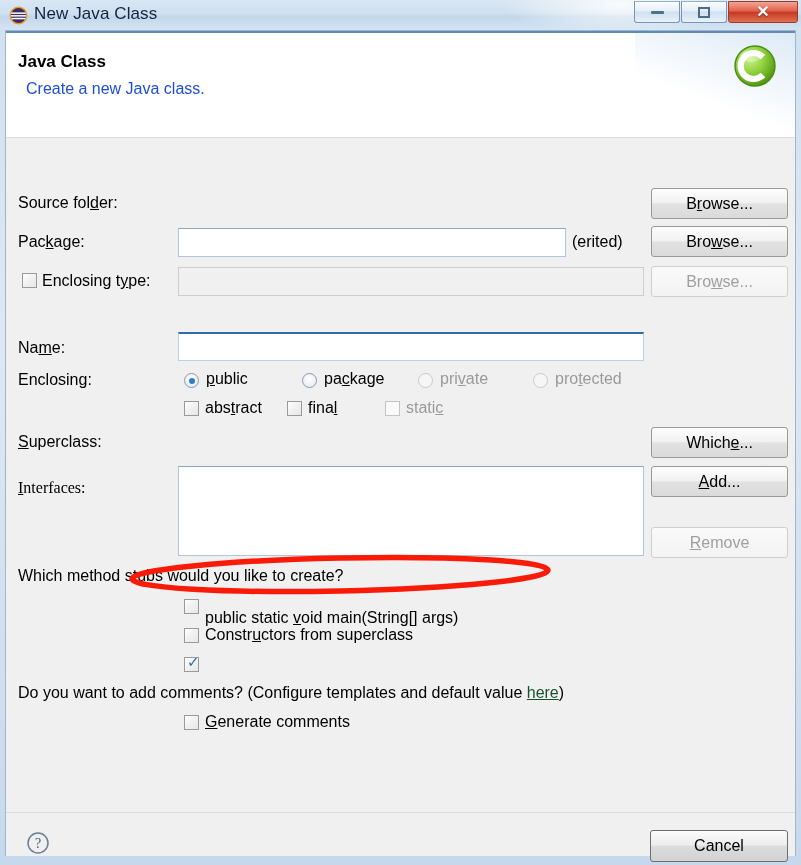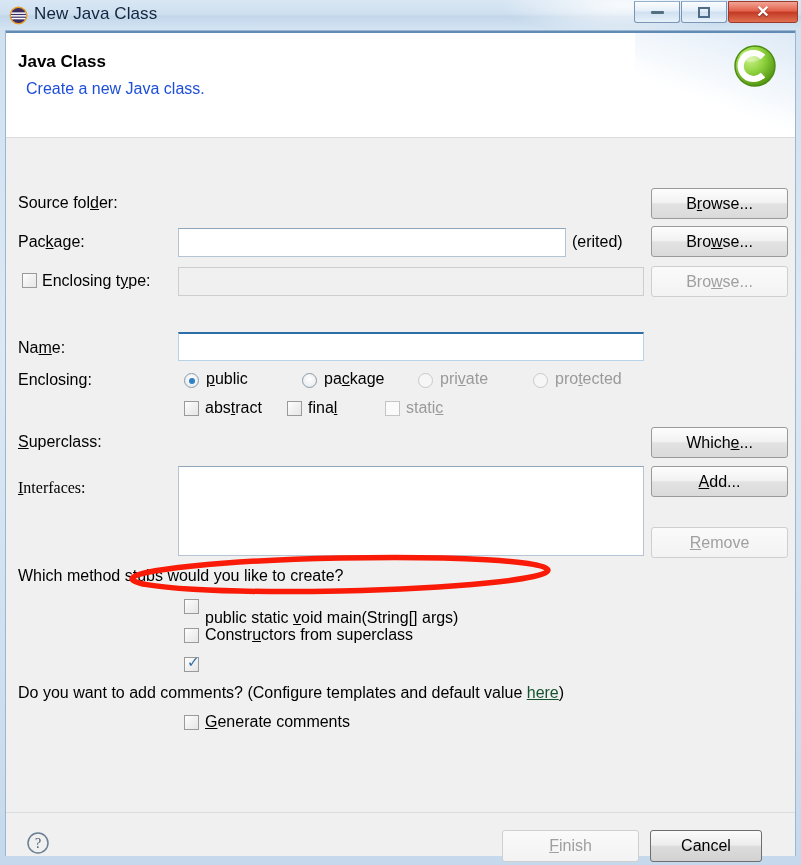--- a/index.html
+++ b/index.html
@@ -328,24 +328,21 @@
         <span>Do you want to add comments? (Configure templates and default value </span><span class="link">here</span><span>)</span>
       </div>
 
       <div class="cb" style="left:178px; top:577px;"></div>
       <div class="lbl" style="left:199px; top:575px;">
         <u>G</u><span>enerate comments</span>
       </div>
     </div>
 
     <div class="footer"></div>
-    <div class="btn disabled" style="left:496px; top:799px; width:137px; height:32px;">
-      <span><u>F</u><span>inish</span></span>
-    </div>
-    <div class="btn default" style="left:644px; top:799px; width:112px; height:32px;justify-content:center;">
+    <div class="btn default" style="left:644px; top:799px; width:138px; height:32px;justify-content:center;">
       <span>Cancel</span>
     </div>
     <svg class="help-icon" viewBox="0 0 24 24">
       <circle cx="12" cy="12" r="10" fill="#f0f0f0" stroke="#6b7f94" stroke-width="1.5"></circle>
       <text x="12" y="17" text-anchor="middle" font-size="14" fill="#44576b" font-family="Liberation Serif, serif">?</text>
     </svg>
   </div>
 
   <svg class="annotation" viewBox="0 0 428 45">
     <ellipse cx="214" cy="22.5" rx="208" ry="16.5" fill="none" stroke="#f91b07" stroke-width="5.5" transform="rotate(-1.2 214 22.5)"></ellipse>

